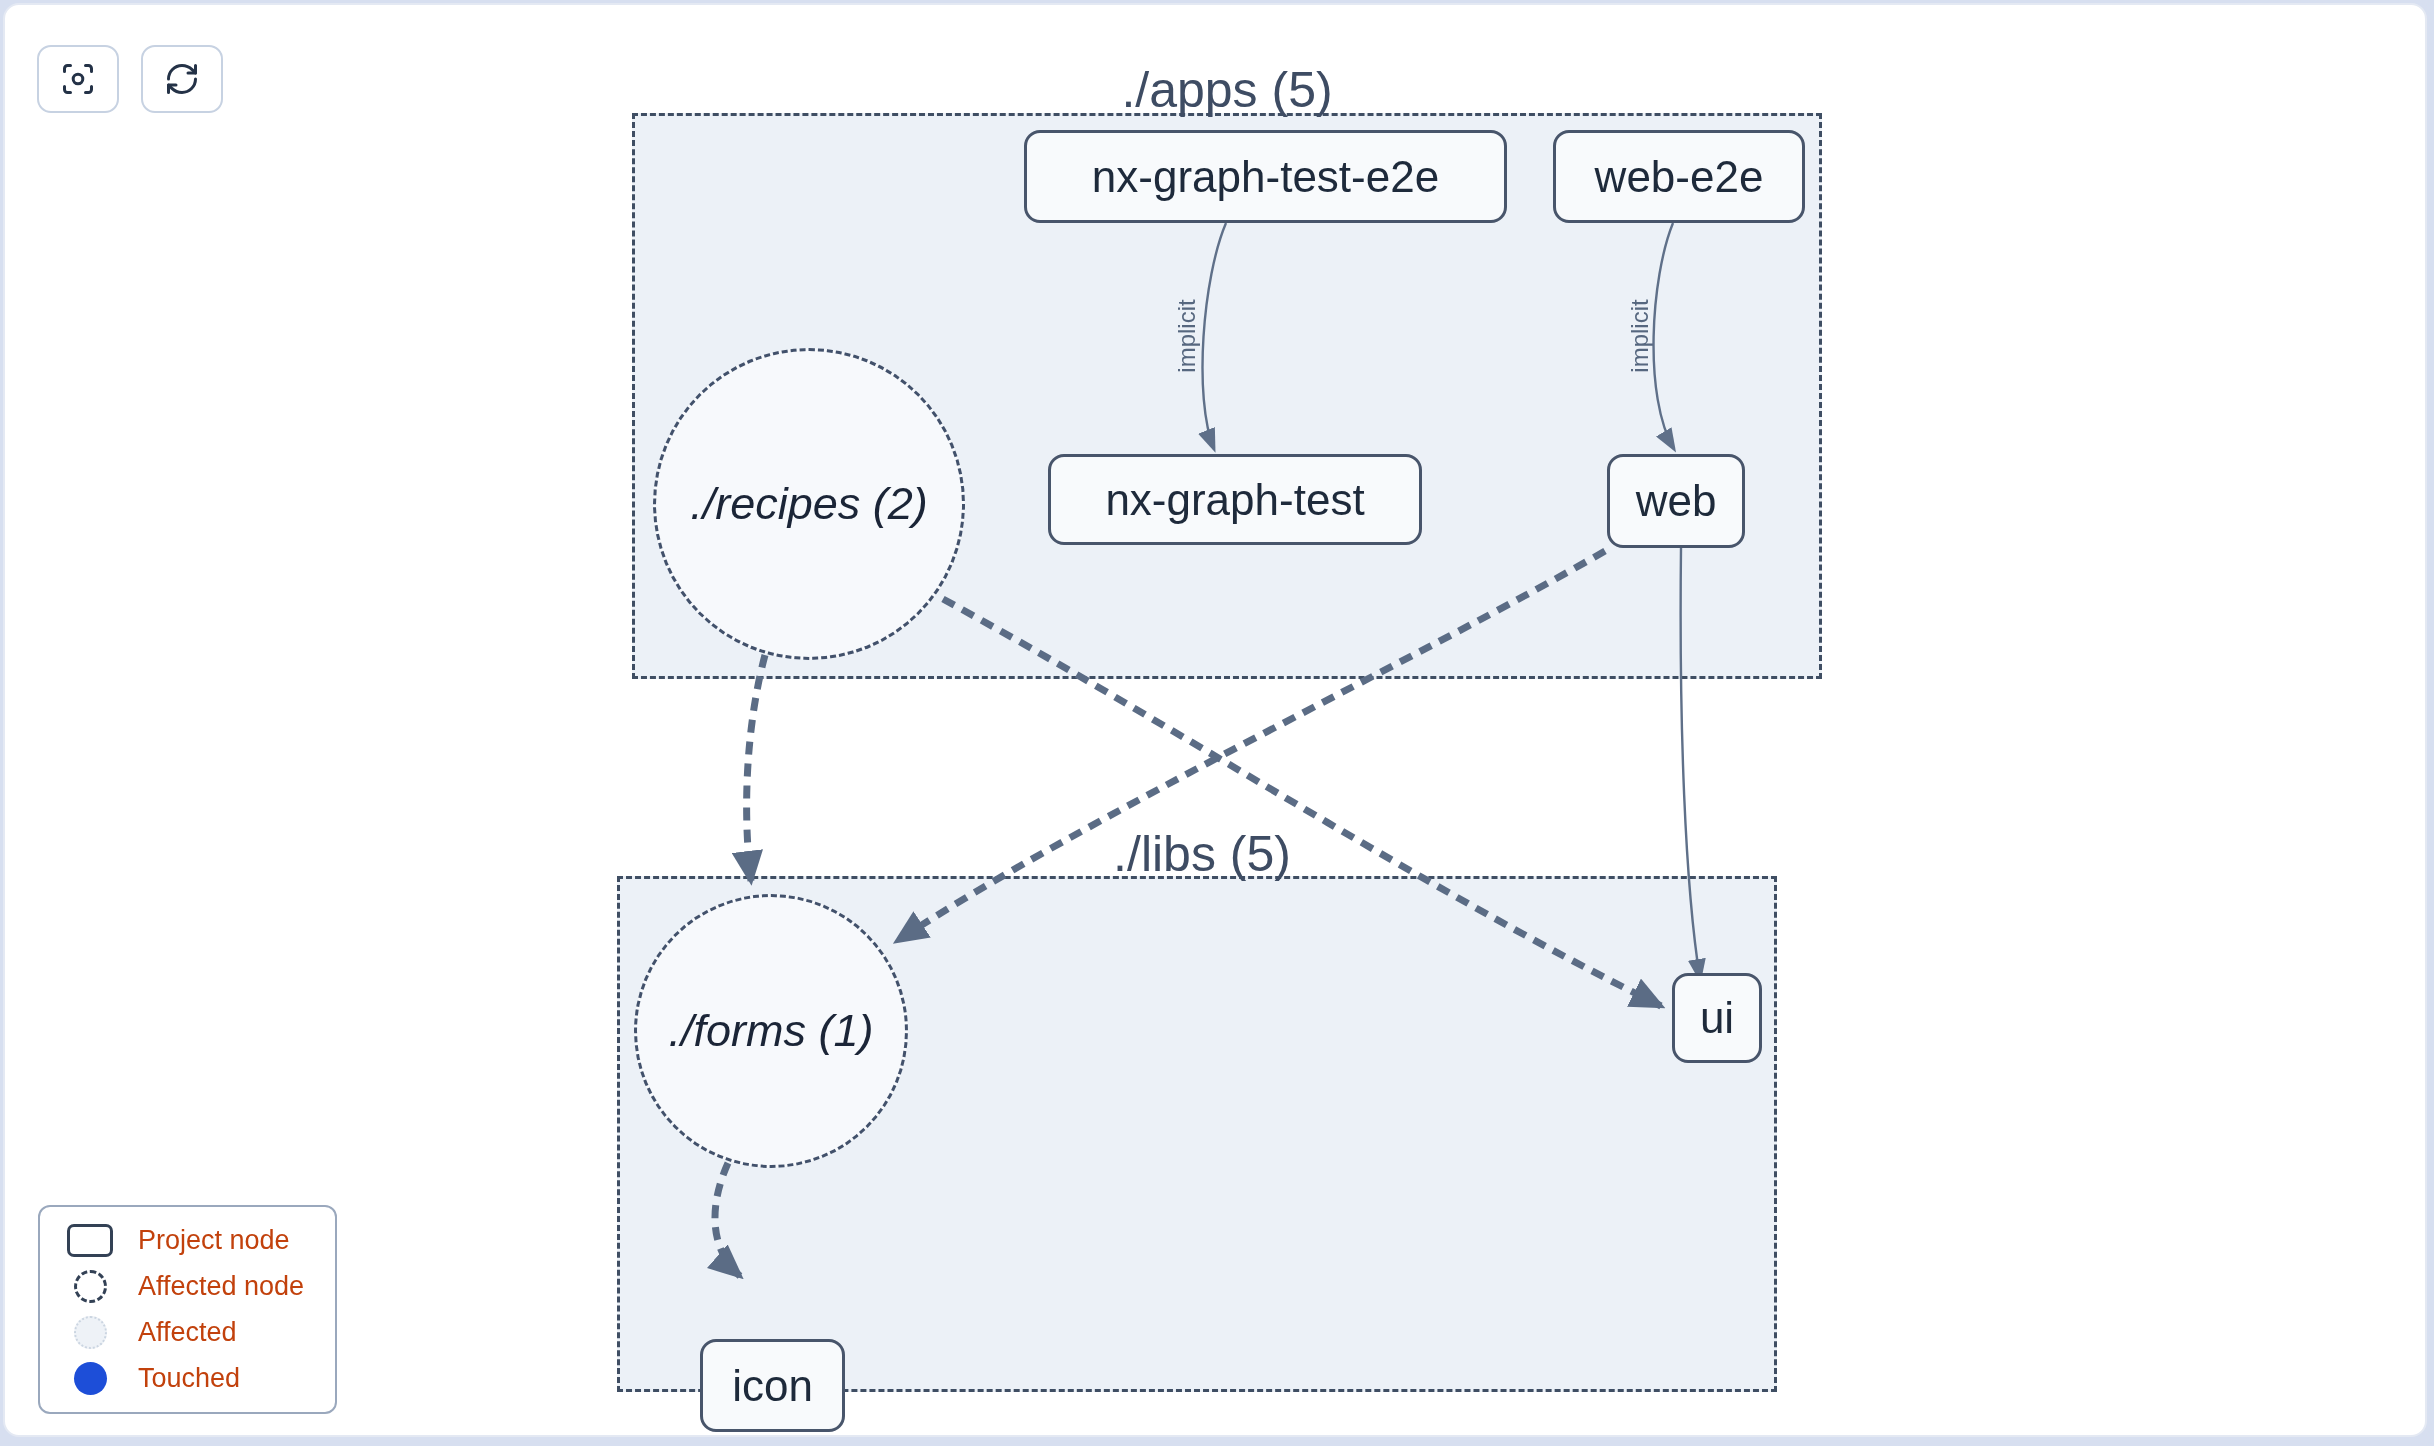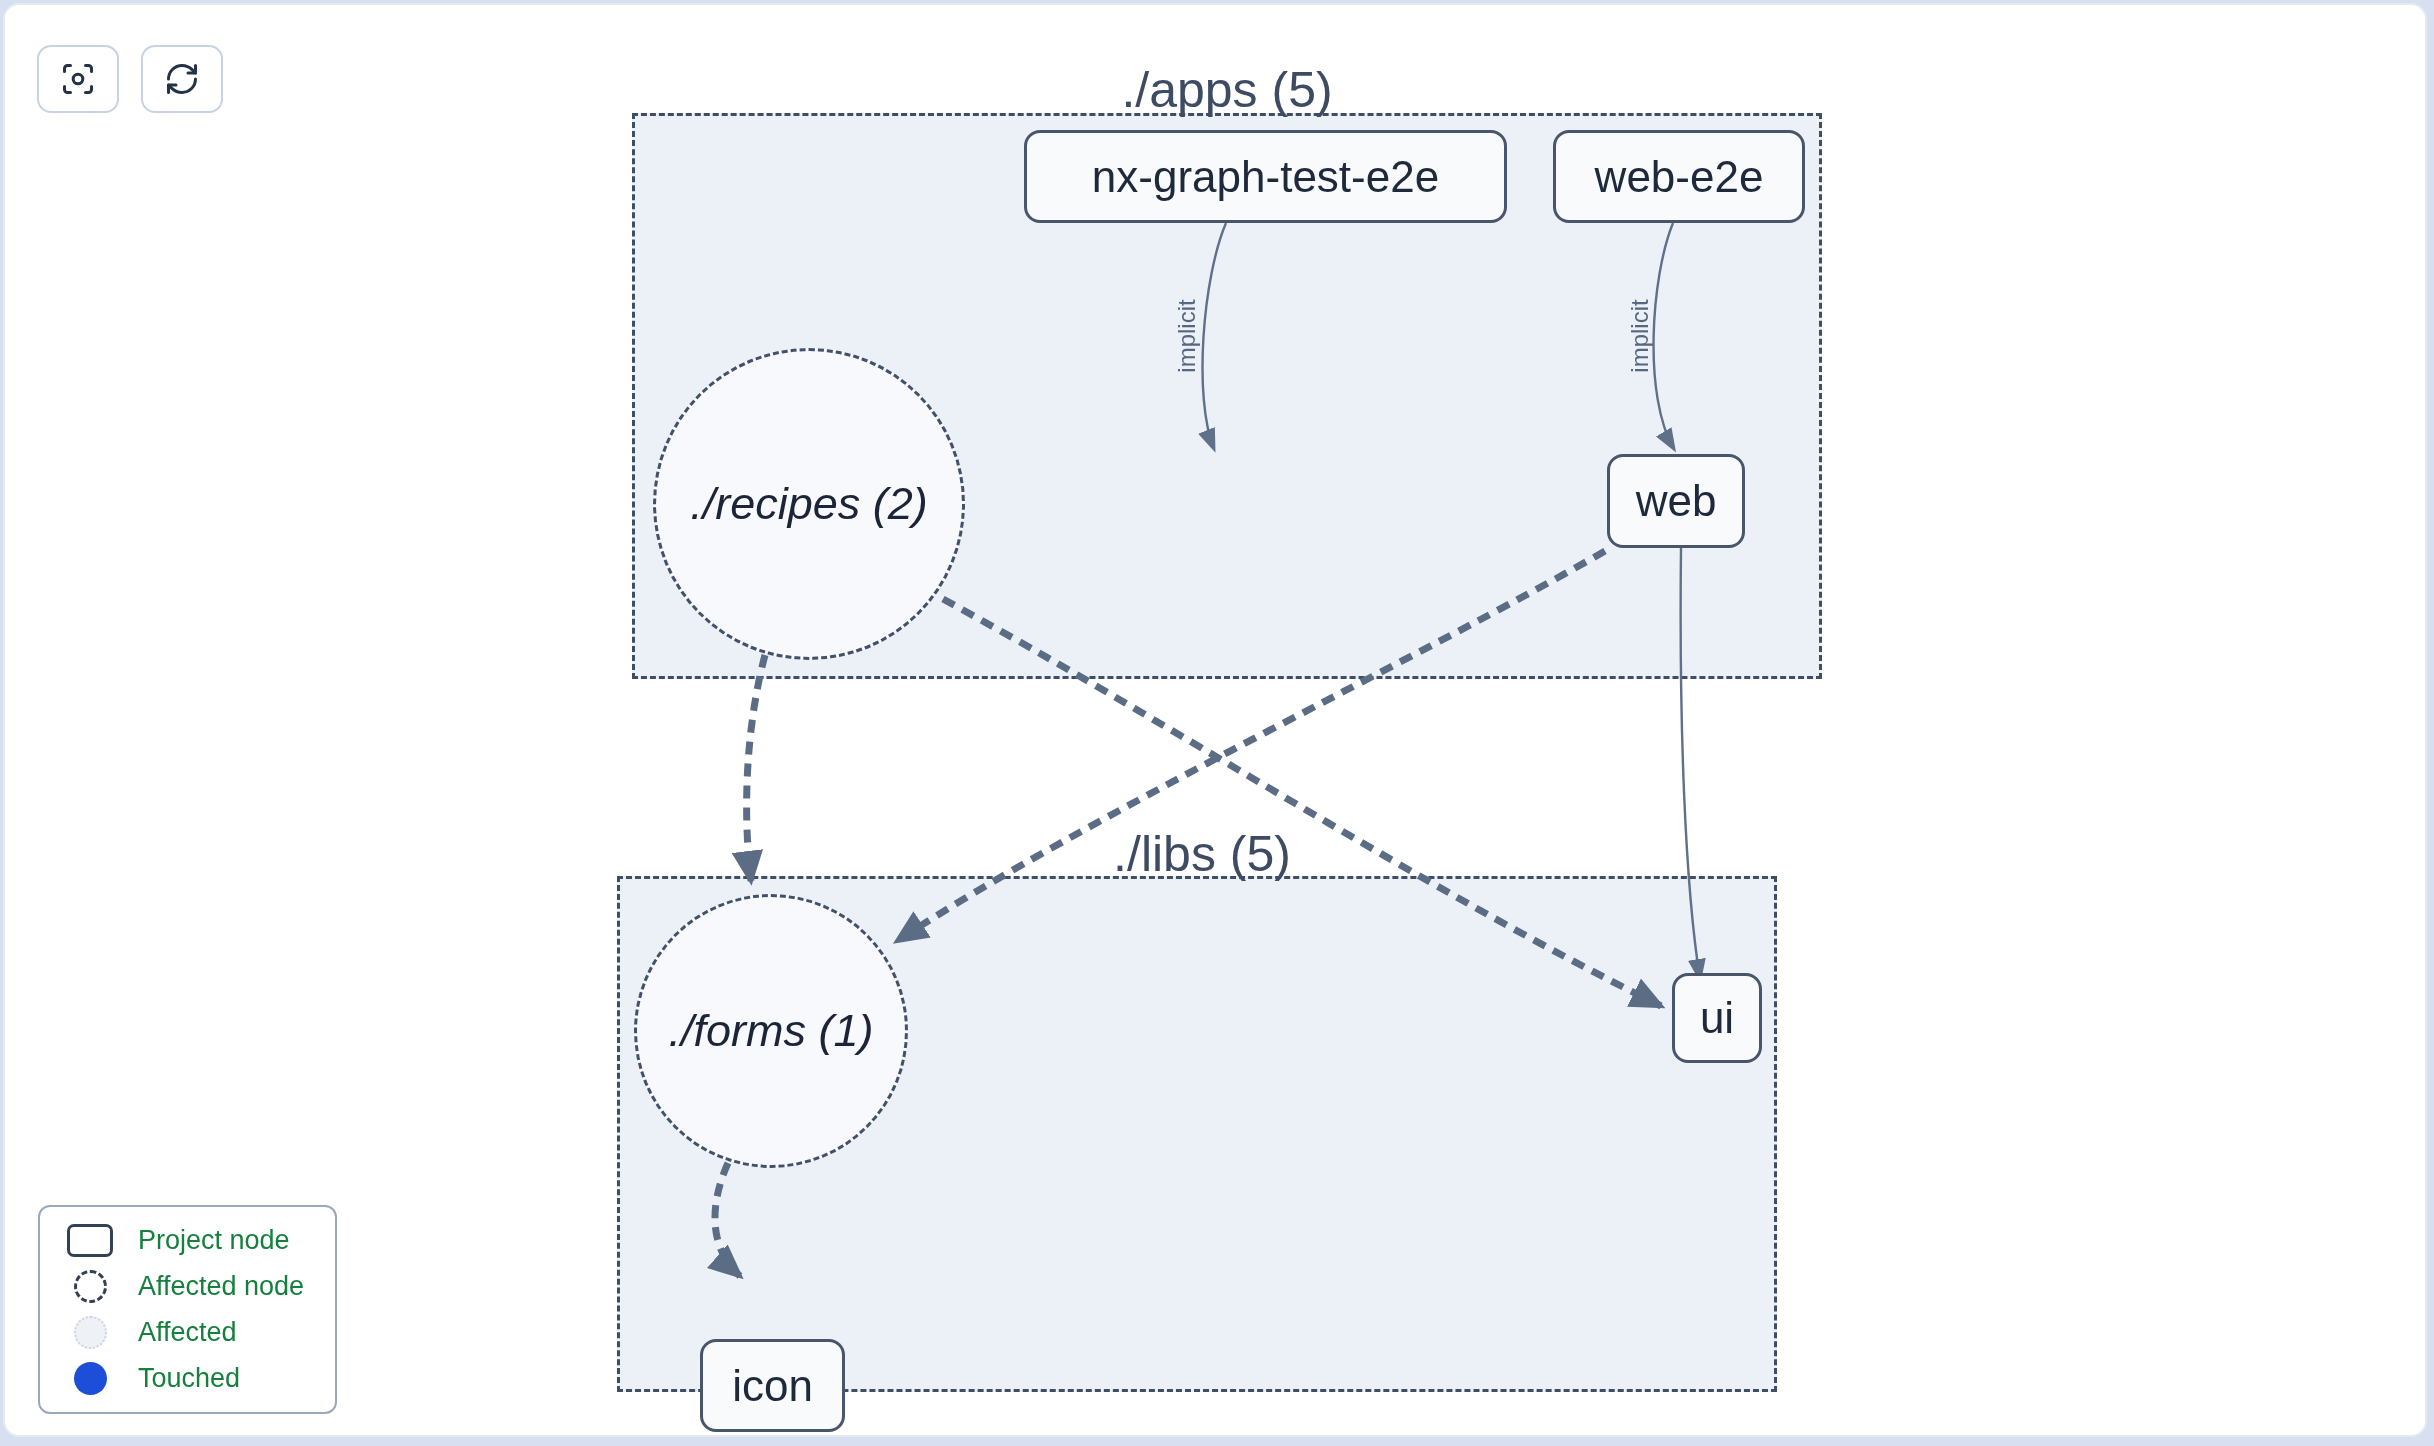--- a/index.html
+++ b/index.html
@@ -64,21 +64,21 @@
   
   .legend{
     position:absolute;left:33px;top:1200px;width:299px;height:209px;
     background:#ffffff;border:2px solid #9aa8bd;border-radius:12px;
     box-sizing:border-box;z-index:10;
     display:flex;flex-direction:column;justify-content:center;
     padding:10px 0 10px 24px;gap:13px;
   }
   .legend-row{display:flex;align-items:center;}
   .legend-swatch{width:52px;display:flex;justify-content:center;margin-right:22px;flex:0 0 auto;}
-  .legend-label{font-size:27px;color:#15803d;}
+  .legend-label{font-size:27px;color:#c2410c;}
   .sw-project{width:46px;height:33px;border:3px solid #334155;border-radius:7px;background:#fff;box-sizing:border-box;}
   .sw-composite{width:33px;height:33px;border:3px dashed #334155;border-radius:50%;background:#fff;box-sizing:border-box;}
   .sw-affected{width:33px;height:33px;border:2px dotted #cbd5e1;border-radius:50%;background:#eef2f7;box-sizing:border-box;}
   .sw-touched{width:33px;height:33px;border-radius:50%;background:#1d4ed8;}
 </style>
 </head>
 <body>
 
 <div class="panel">
 
@@ -126,20 +126,21 @@
     <path class="edge-thick" d="M 938 594 C 1160 715, 1420 885, 1656 1001" marker-end="url(#arrow-big)"></path>
     <path class="edge-thick" d="M 1600 546 C 1420 650, 1080 812, 892 936" marker-end="url(#arrow-big)"></path>
     <path class="edge-thick" d="M 723 1158 C 704 1200, 704 1244, 735 1271" marker-end="url(#arrow-big)"></path>
   </svg>
 
   <div class="composite" id="node-recipes">./recipes (2)</div>
   <div class="composite" id="node-forms">./forms (1)</div>
 
   <div class="node" id="node-nx-graph-test-e2e">nx-graph-test-e2e</div>
   <div class="node" id="node-web-e2e">web-e2e</div>
+  <div class="node" id="node-nx-graph-test">nx-graph-test</div>
   <div class="node" id="node-web">web</div>
   <div class="node" id="node-ui">ui</div>
   <div class="node" id="node-icon">icon</div>
 
   <div class="legend">
     <div class="legend-row">
       <span class="legend-swatch">
           <span class="sw-project"></span>
         </span>
       <span class="legend-label">Project node</span>

